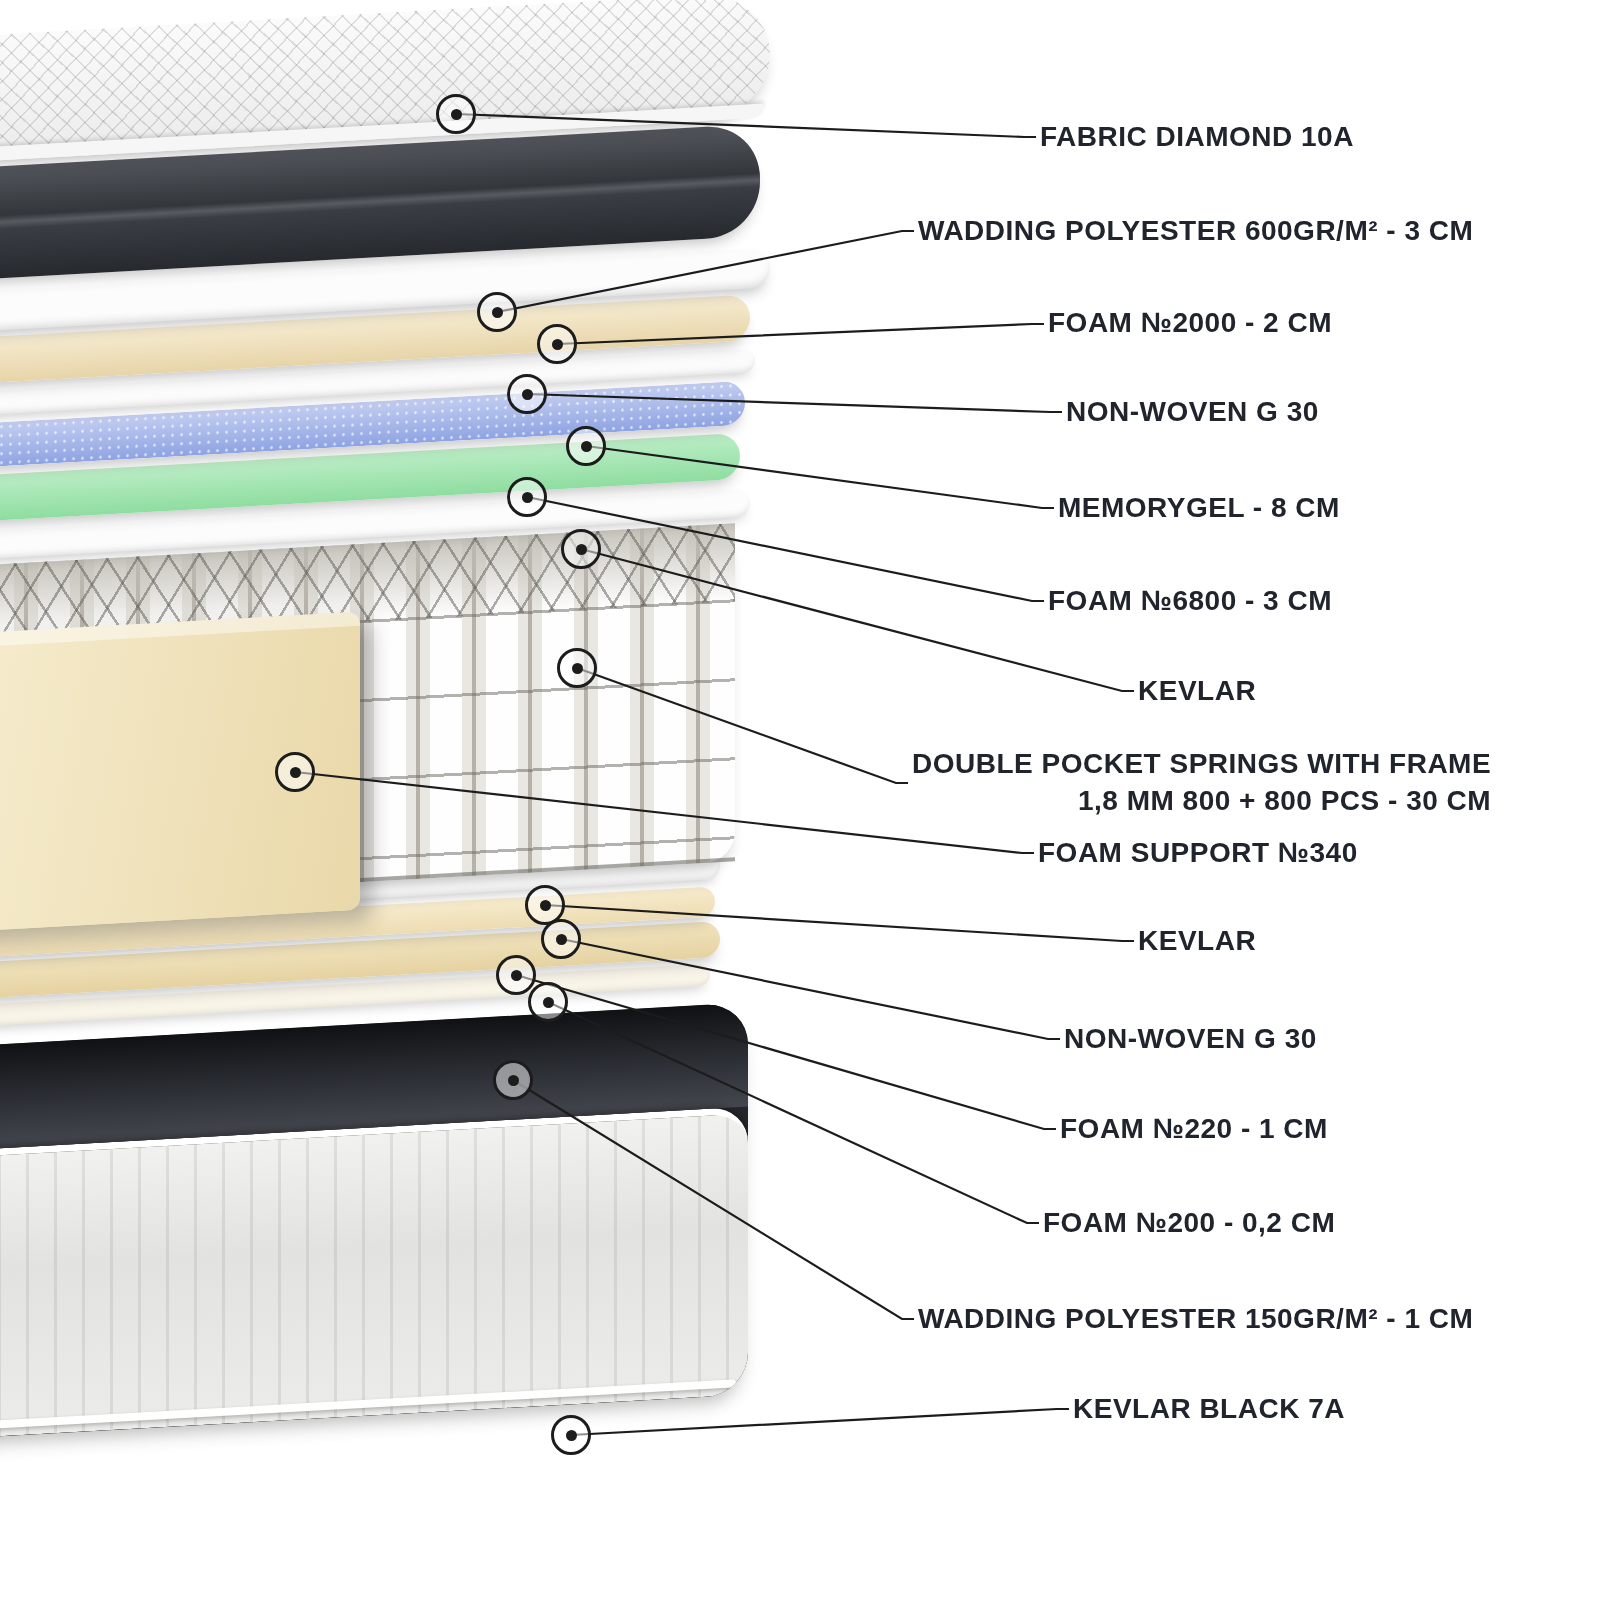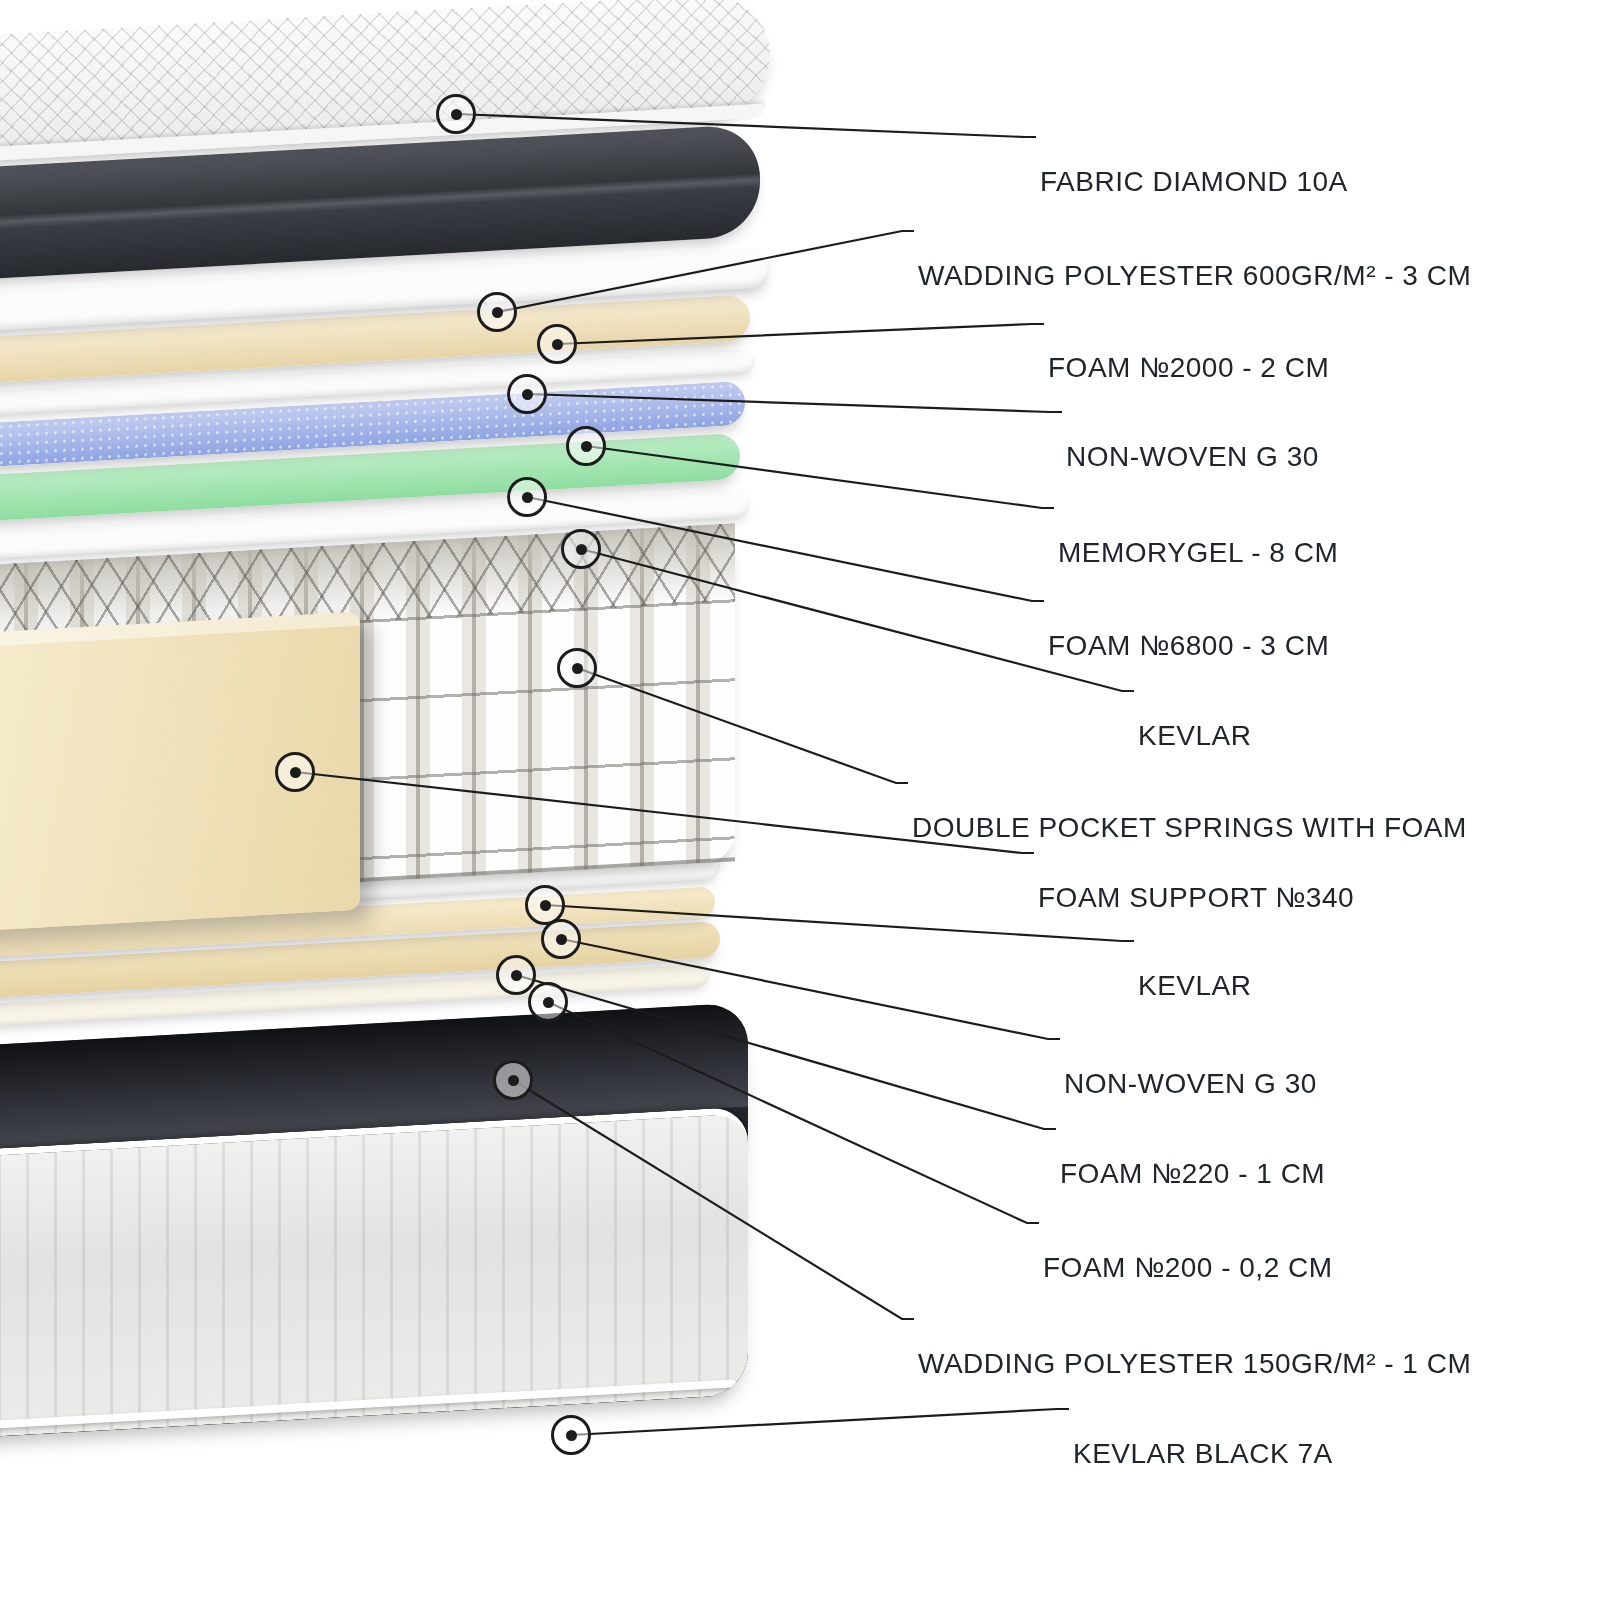--- a/index.html
+++ b/index.html
@@ -148,22 +148,22 @@
     position:absolute;width:34px;height:34px;z-index:41;
     border:3px solid var(--line,#1c1c1c);border-radius:50%;
     background:rgba(255,255,255,.5);
     display:flex;align-items:center;justify-content:center;
   }
   .dot-center{width:11px;height:11px;border-radius:50%;background:var(--line,#1c1c1c);}
   .callout-label{
     position:absolute;z-index:42;
     transform:translateY(-50%);
     color:var(--text,#20242c);
-    font-size:28px;font-weight:400;letter-spacing:.5px;
-    line-height:1.32;text-align:right;margin-top:45px;
+    font-size:28px;font-weight:700;letter-spacing:.5px;
+    line-height:1.32;text-align:right;
   }
   .callout-label > div{white-space:nowrap;}
 </style>
 </head>
 <body>
 
 <div class="scene">
 
   <div class="layer layer-quilt-top"></div>
   <div class="layer layer-dark"></div>
@@ -241,21 +241,22 @@
       <div class="dot" style="left: 561px; top: 529px;">
         <span class="dot-center"></span>
       </div>
       <div class="callout-label" style="left: 1138px; top: 691px;">
         <div>KEVLAR</div>
       </div>
       <div class="dot" style="left: 557px; top: 648px;">
         <span class="dot-center"></span>
       </div>
       <div class="callout-label" style="left: 912px; top: 783px;">
-        <div>DOUBLE POCKET SPRINGS WITH FOAM</div>
+        <div>DOUBLE POCKET SPRINGS WITH FRAME</div>
+        <div>1,8 MM 800 + 800 PCS - 30 CM</div>
       </div>
       <div class="dot" style="left: 275px; top: 752px;">
         <span class="dot-center"></span>
       </div>
       <div class="callout-label" style="left: 1038px; top: 853px;">
         <div>FOAM SUPPORT №340</div>
       </div>
       <div class="dot" style="left: 525px; top: 885px;">
         <span class="dot-center"></span>
       </div>

